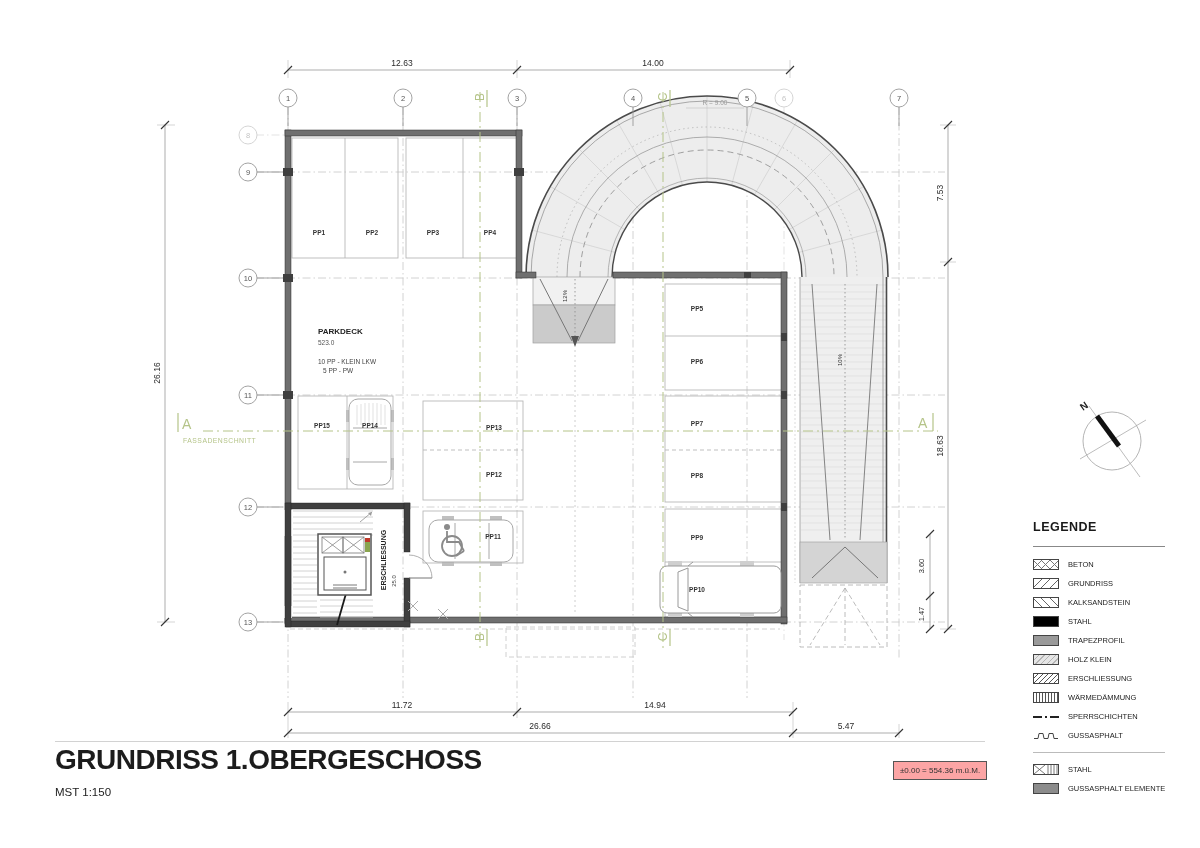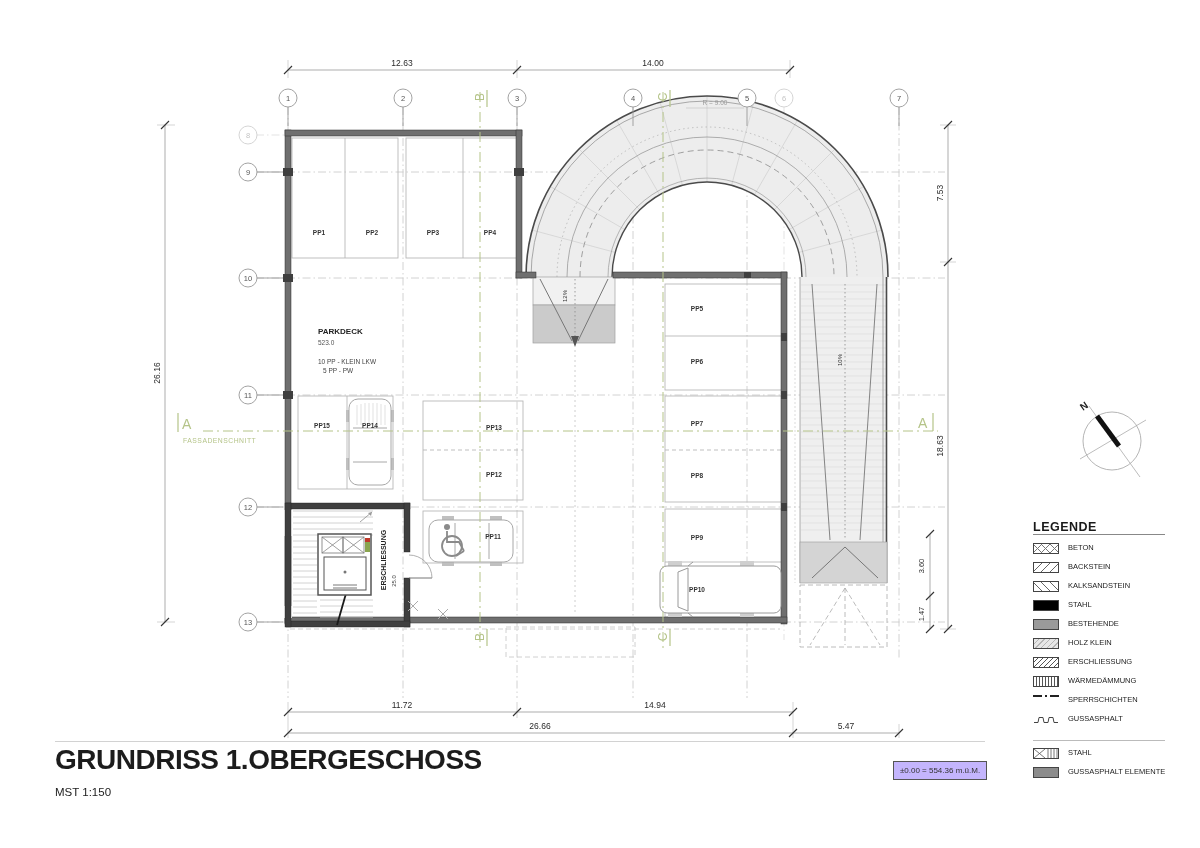--- a/index.html
+++ b/index.html
@@ -7,27 +7,27 @@
   svg text{font-family:"Liberation Sans",sans-serif;}
   .plan-svg{position:absolute;left:0;top:0;}
 
   
   .sep-line{position:absolute;left:55px;top:741px;width:930px;height:1px;background:#d2d2d2;}
   .title-block{position:absolute;left:55px;top:744px;color:#1c1c1c;}
   .title-block h1{margin:0;font-size:28px;font-weight:bold;letter-spacing:-0.5px;}
   .title-block .scale{margin-top:10px;font-size:11.5px;color:#222;}
 
   .elev-box{position:absolute;left:893px;top:761px;width:92px;height:17px;border:1px solid #555;
-            font-size:8px;color:#333;text-align:center;line-height:17px;background:#c4b5fd;}
+            font-size:8px;color:#333;text-align:center;line-height:17px;background:#fca5a5;}
 
   
   .legend{position:absolute;left:1033px;top:520px;width:132px;}
   .legend-title{font-size:12.5px;font-weight:bold;color:#1a1a1a;letter-spacing:0.5px;
-                border-bottom:1px solid #888;padding-bottom:0;margin-bottom:8px;}
-  .legend-row{display:flex;gap:9px;height:19px;}
+                border-bottom:1px solid #888;padding-bottom:12px;margin-bottom:8px;}
+  .legend-row{display:flex;align-items:center;gap:9px;height:19px;}
   .legend-row span{font-size:7.5px;color:#222;white-space:nowrap;}
   .legend-div{border-top:1px solid #bbb;margin:7px 0 7px 0;}
   .sw{width:26px;height:11px;border:1px solid #444;box-sizing:border-box;background:#fff;flex:0 0 26px;}
   .sw-beton{background:
       repeating-linear-gradient(45deg,transparent 0 5px,#777 5px 6px),
       repeating-linear-gradient(135deg,transparent 0 5px,#777 5px 6px);}
   .sw-backstein{background:repeating-linear-gradient(135deg,transparent 0 5px,#666 5px 6px);}
   .sw-kalk{background:repeating-linear-gradient(45deg,transparent 0 5px,#666 5px 6px);}
   .sw-stahl{background:#000;}
   .sw-guss{background:#9a9a9a;}
@@ -484,33 +484,33 @@
 </svg>
 
 <div class="legend">
   <div class="legend-title">LEGENDE</div>
   <div class="legend-row">
     <div class="sw sw-beton"></div>
     <span>BETON</span>
   </div>
   <div class="legend-row">
     <div class="sw sw-backstein"></div>
-    <span>BACKSTEIN</span>
+    <span>GRUNDRISS</span>
   </div>
   <div class="legend-row">
     <div class="sw sw-kalk"></div>
     <span>KALKSANDSTEIN</span>
   </div>
   <div class="legend-row">
     <div class="sw sw-stahl"></div>
     <span>STAHL</span>
   </div>
   <div class="legend-row">
     <div class="sw sw-guss"></div>
-    <span>BESTEHENDE</span>
+    <span>TRAPEZPROFIL</span>
   </div>
   <div class="legend-row">
     <div class="sw sw-holzm"></div>
     <span>HOLZ KLEIN</span>
   </div>
   <div class="legend-row">
     <div class="sw sw-holzw"></div>
     <span>ERSCHLIESSUNG</span>
   </div>
   <div class="legend-row">

